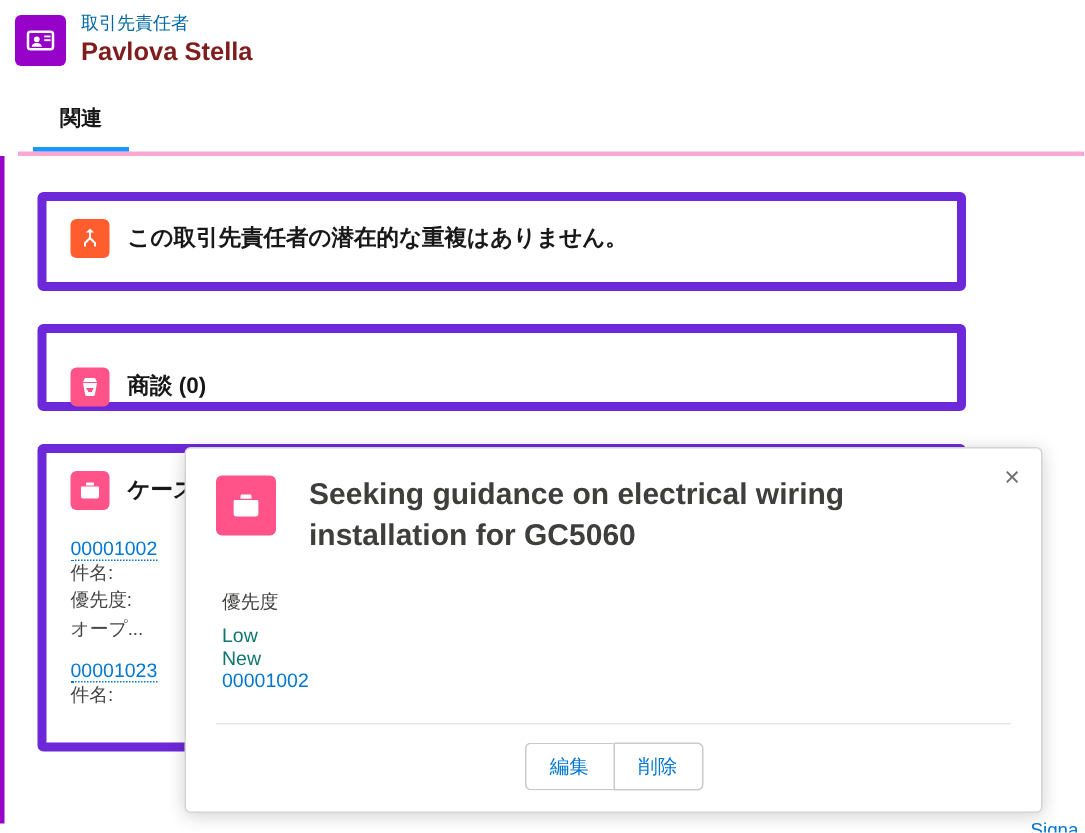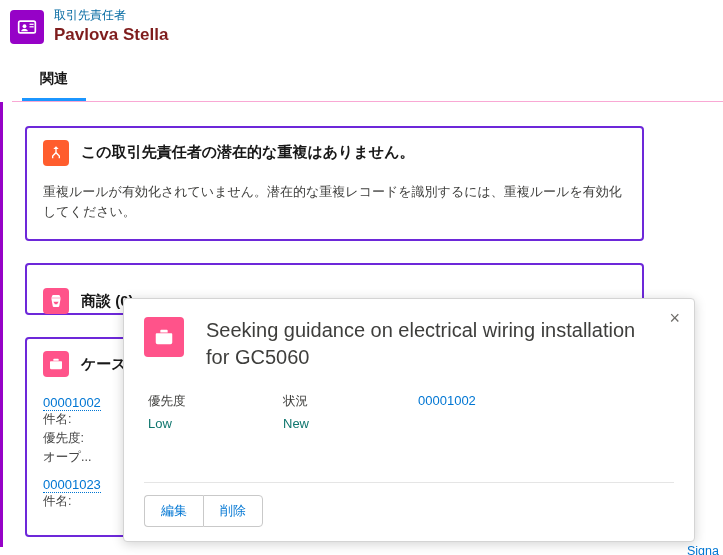--- a/index.html
+++ b/index.html
@@ -36,21 +36,21 @@
   }
   .header-text .record-name {
     font-size: 17px;
     font-weight: 700;
     color: #7f1d1d;
     line-height: 1.3;
   }
   .tabs {
     display: flex;
     padding: 0 10px;
-    border-bottom: 1px solid #f9a8d4;
+    border-bottom: 3px solid #f9a8d4;
     margin-left: 12px;
   }
   .tab {
     padding: 10px 18px 10px 18px;
     font-size: 14px;
     font-weight: 600;
     color: #444;
     cursor: pointer;
     border-bottom: 3px solid transparent;
   }
@@ -59,21 +59,21 @@
     color: #181818;
   }
   .content {
     padding: 14px 0 0 22px;
     border-left: 3px solid #9602c7;
     margin-top: 0;
     height: calc(100% - 110px);
     position: relative;
   }
   .card {
-    border: 2px solid #6d28d9;
+    border: 6px solid #6d28d9;
     border-radius: 4px;
     background: #fff;
     margin: 10px 0 22px 0;
     padding: 12px 16px 16px 16px;
     width: 619px;
   }
   .card-row {
     display: flex;
     align-items: center;
   }
@@ -193,49 +193,50 @@
     height: 40px;
     background: #ff538a;
     border-radius: 4px;
     display: flex;
     align-items: center;
     justify-content: center;
     margin-right: 22px;
   }
   .popover-title {
     font-size: 20px;
-    font-weight: 400;
+    font-weight: 700;
     color: #3e3e3c;
     line-height: 1.35;
     max-width: 430px;
   }
   .popover-fields {
     display: flex;
     margin-top: 22px;
     padding-left: 4px;
+    flex-direction: column;
   }
   .pfield {
     width: 135px;
   }
   .pfield-label {
     font-size: 12.5px;
     color: #3e3e3c;
     margin-bottom: 6px;
   }
   .pfield-value {
     font-size: 13px;
     color: #0f766e;
   }
   .pfield-value.link { color: #0176d3; cursor: pointer; }
   .popover-footer {
     margin-top: auto;
     border-top: 1px solid #e5e5e5;
     padding-top: 12px;
     display: flex;
-    justify-content: flex-start;
+    justify-content: center;
     gap: 0;
   }
   .btn {
     border: 1px solid #c9c9c9;
     background: #fff;
     color: #0176d3;
     font-size: 13px;
     padding: 6px 16px;
     cursor: pointer;
   }
@@ -270,21 +271,20 @@
 
   <div class="card">
     <div class="card-row">
       <div class="dup-icon">
         <svg width="16" height="16" viewBox="0 0 24 24" fill="#fff">
             <path d="M12 2l4 4h-3v5l5 5v4h-2v-3l-4-4-4 4v3H6v-4l5-5V6H8l4-4z"></path>
           </svg>
       </div>
       <div class="dup-title">この取引先責任者の潜在的な重複はありません。</div>
     </div>
-    <div class="dup-desc">重複ルールが有効化されていません。潜在的な重複レコードを識別するには、重複ルールを有効化してください。</div>
   </div>
 
   <div class="card opp-card">
     <div class="card-row">
       <div class="opp-icon">
         <svg width="16" height="16" viewBox="0 0 24 24" fill="#fff">
             <path d="M7 3h10l2 4H5l2-4zm-2 5h14l-2 11a2 2 0 0 1-2 2H9a2 2 0 0 1-2-2L5 8zm5 9h4v-1l2-3H8l2 3v1z"></path>
           </svg>
       </div>
       <div class="opp-title">商談 (0)</div>
@@ -329,21 +329,20 @@
         </svg>
     </div>
     <div class="popover-title">Seeking guidance on electrical wiring installation for GC5060</div>
   </div>
   <div class="popover-fields">
     <div class="pfield">
       <div class="pfield-label">優先度</div>
       <div class="pfield-value">Low</div>
     </div>
     <div class="pfield">
-      <div class="pfield-label">状況</div>
       <div class="pfield-value">New</div>
     </div>
     <div class="pfield">
       <div class="pfield-value link">00001002</div>
     </div>
   </div>
   <div class="popover-footer">
     <button class="btn">編集</button>
     <button class="btn">削除</button>
   </div>

